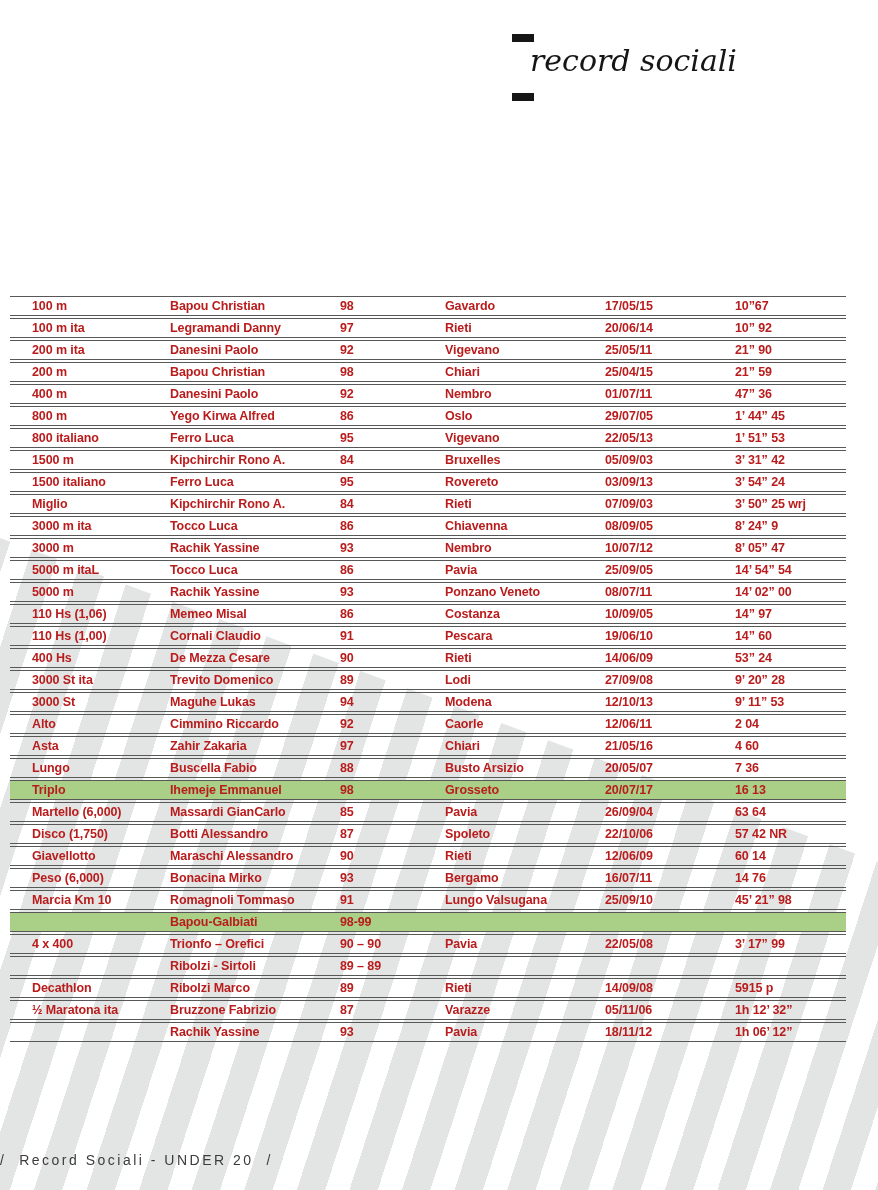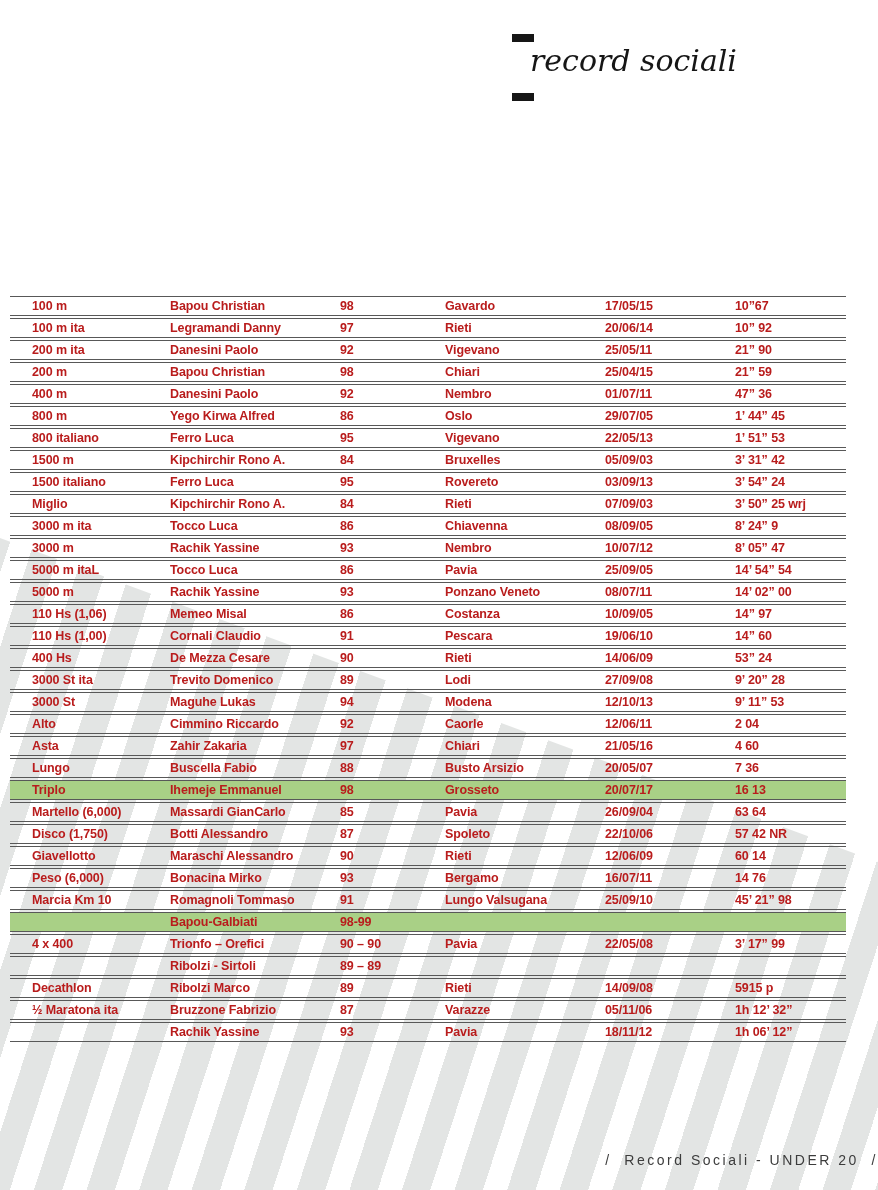--- a/index.html
+++ b/index.html
@@ -37,21 +37,21 @@
     height:18px;line-height:18px;
     border-top:1px solid #585858;border-bottom:1px solid #585858;
     margin-bottom:2px;
     font-size:12.5px;font-weight:bold;color:#b91c1c;
     letter-spacing:-0.1px;
   }
   .row.highlight{background:#a9d086;}
   .cell{overflow:visible;white-space:nowrap;}
   .footer{
     position:absolute;top:1152px;left:0;width:100%;
-    text-align:right;
+    text-align:left;
     font-size:14px;letter-spacing:2.5px;color:#3c3c3c;
     white-space:pre;
   }
 </style>
 </head>
 <body>
 
 <div class="stripes"></div>
 
 <div class="header">

